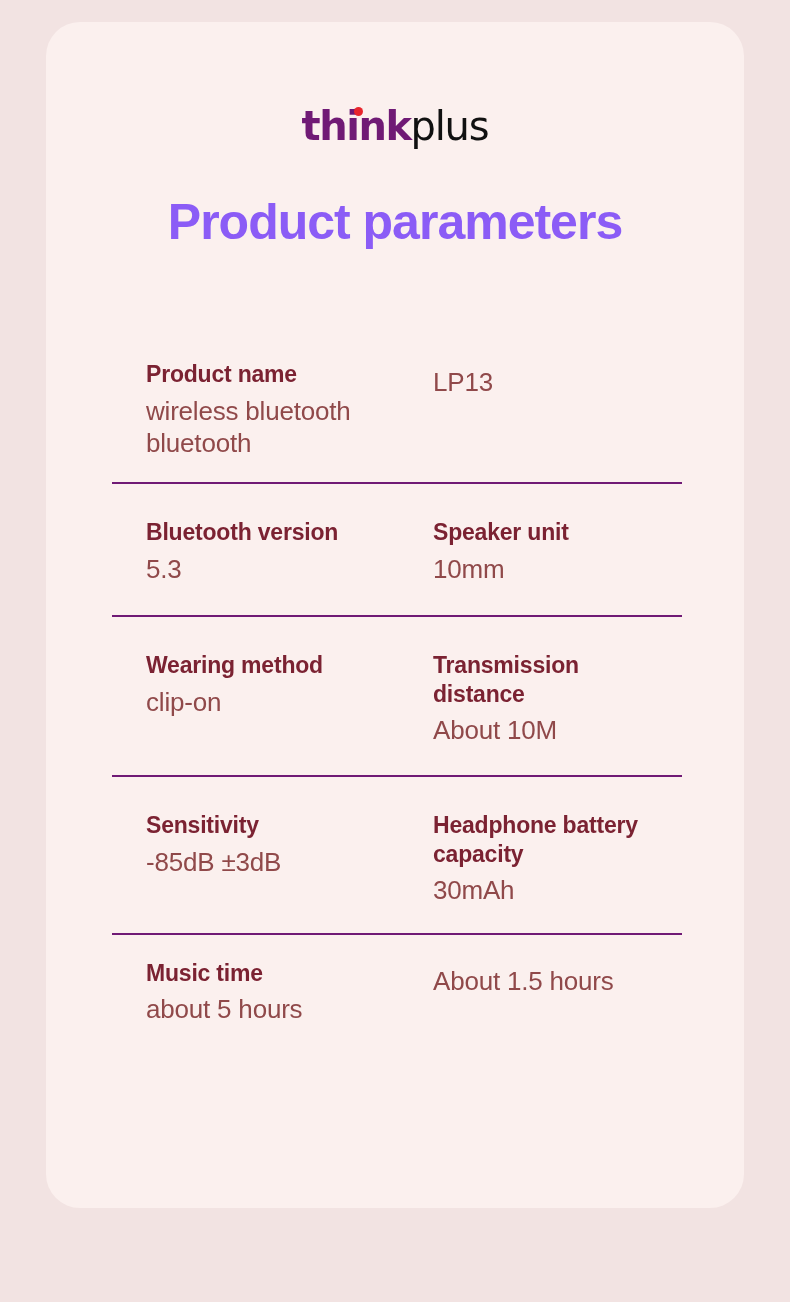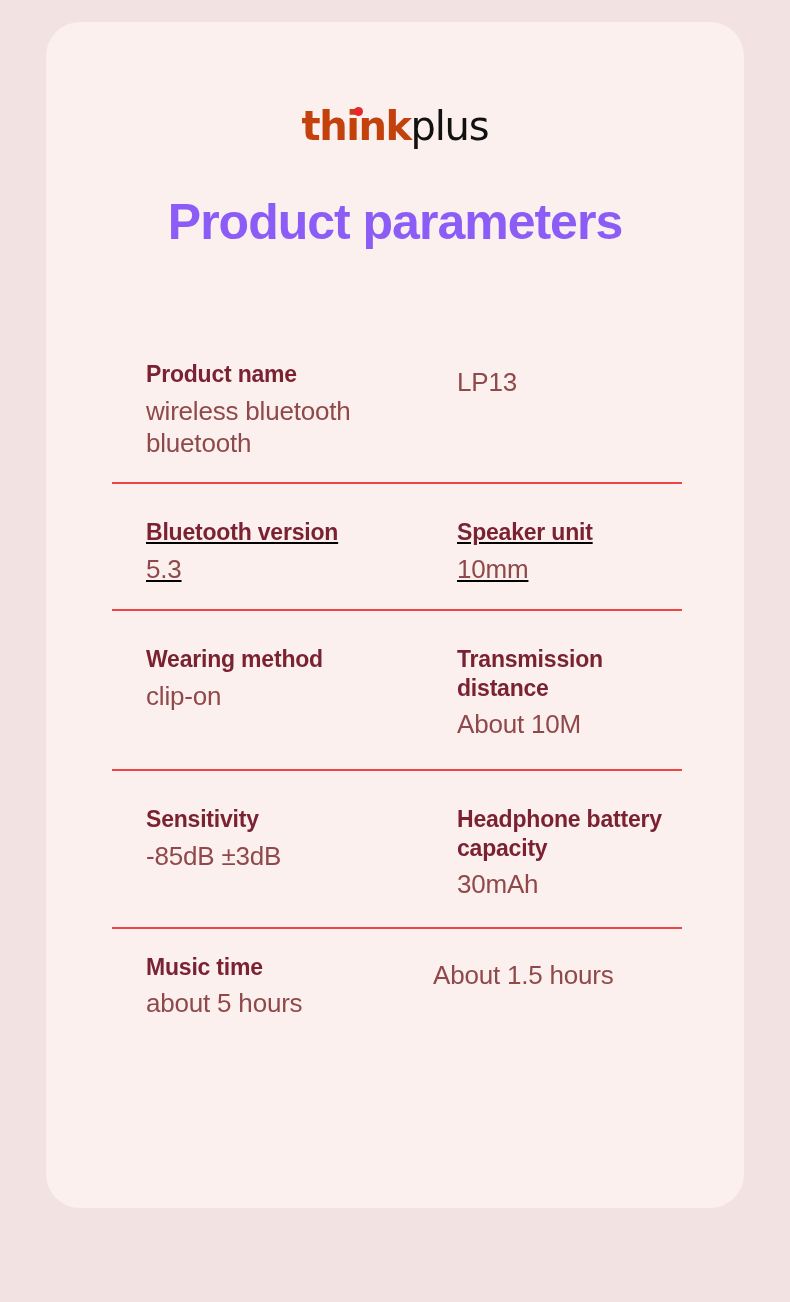--- a/index.html
+++ b/index.html
@@ -39,21 +39,21 @@
     display: inline-block;
     position: relative;
     line-height: 1;
     white-space: nowrap;
   }
   .logo-think {
     font-family: "DejaVu Sans", sans-serif;
     font-size: 40px;
     font-weight: 700;
     letter-spacing: -1.5px;
-    color: #c2410c;
+    color: #701a75;
     vertical-align: baseline;
   }
   .logo-plus {
     font-family: "DejaVu Sans", sans-serif;
     font-size: 40px;
     font-weight: 400;
     letter-spacing: -1.2px;
     color: #111111;
     vertical-align: baseline;
   }
@@ -88,22 +88,21 @@
     top: 302px;
     width: 570px; 
   }
 
   .spec-row {
     display: flex;
     width: 100%;
     box-sizing: border-box;
   }
   .spec-row.divided {
-    border-bottom: 2px solid #ef4444;
-    gap: 24px;
+    border-bottom: 2px solid #701a75;
   }
 
   .spec-cell {
     box-sizing: border-box;
     padding-left: 34px;   
     padding-right: 6px;
     flex: 0 0 50%;
     max-width: 50%;
   }
   .spec-cell.right {
@@ -121,21 +120,21 @@
     font-size: 26px;
     font-weight: 400;
     color: #90494a;
     line-height: 1.26;
     letter-spacing: -0.2px;
     margin-top: 6px;
   }
 
   
   .row-0 { padding-top: 36px; padding-bottom: 22px; }
-  .row-1 { padding-top: 34px; padding-bottom: 24px; text-decoration: underline; }
+  .row-1 { padding-top: 34px; padding-bottom: 30px; }
   .row-2 { padding-top: 34px; padding-bottom: 28px; }
   .row-3 { padding-top: 34px; padding-bottom: 26px; }
   .row-4 { padding-top: 24px; padding-bottom: 10px; }
 </style>
 </head>
 <body>
 
 <div id="card">
 
   <div id="brand">

